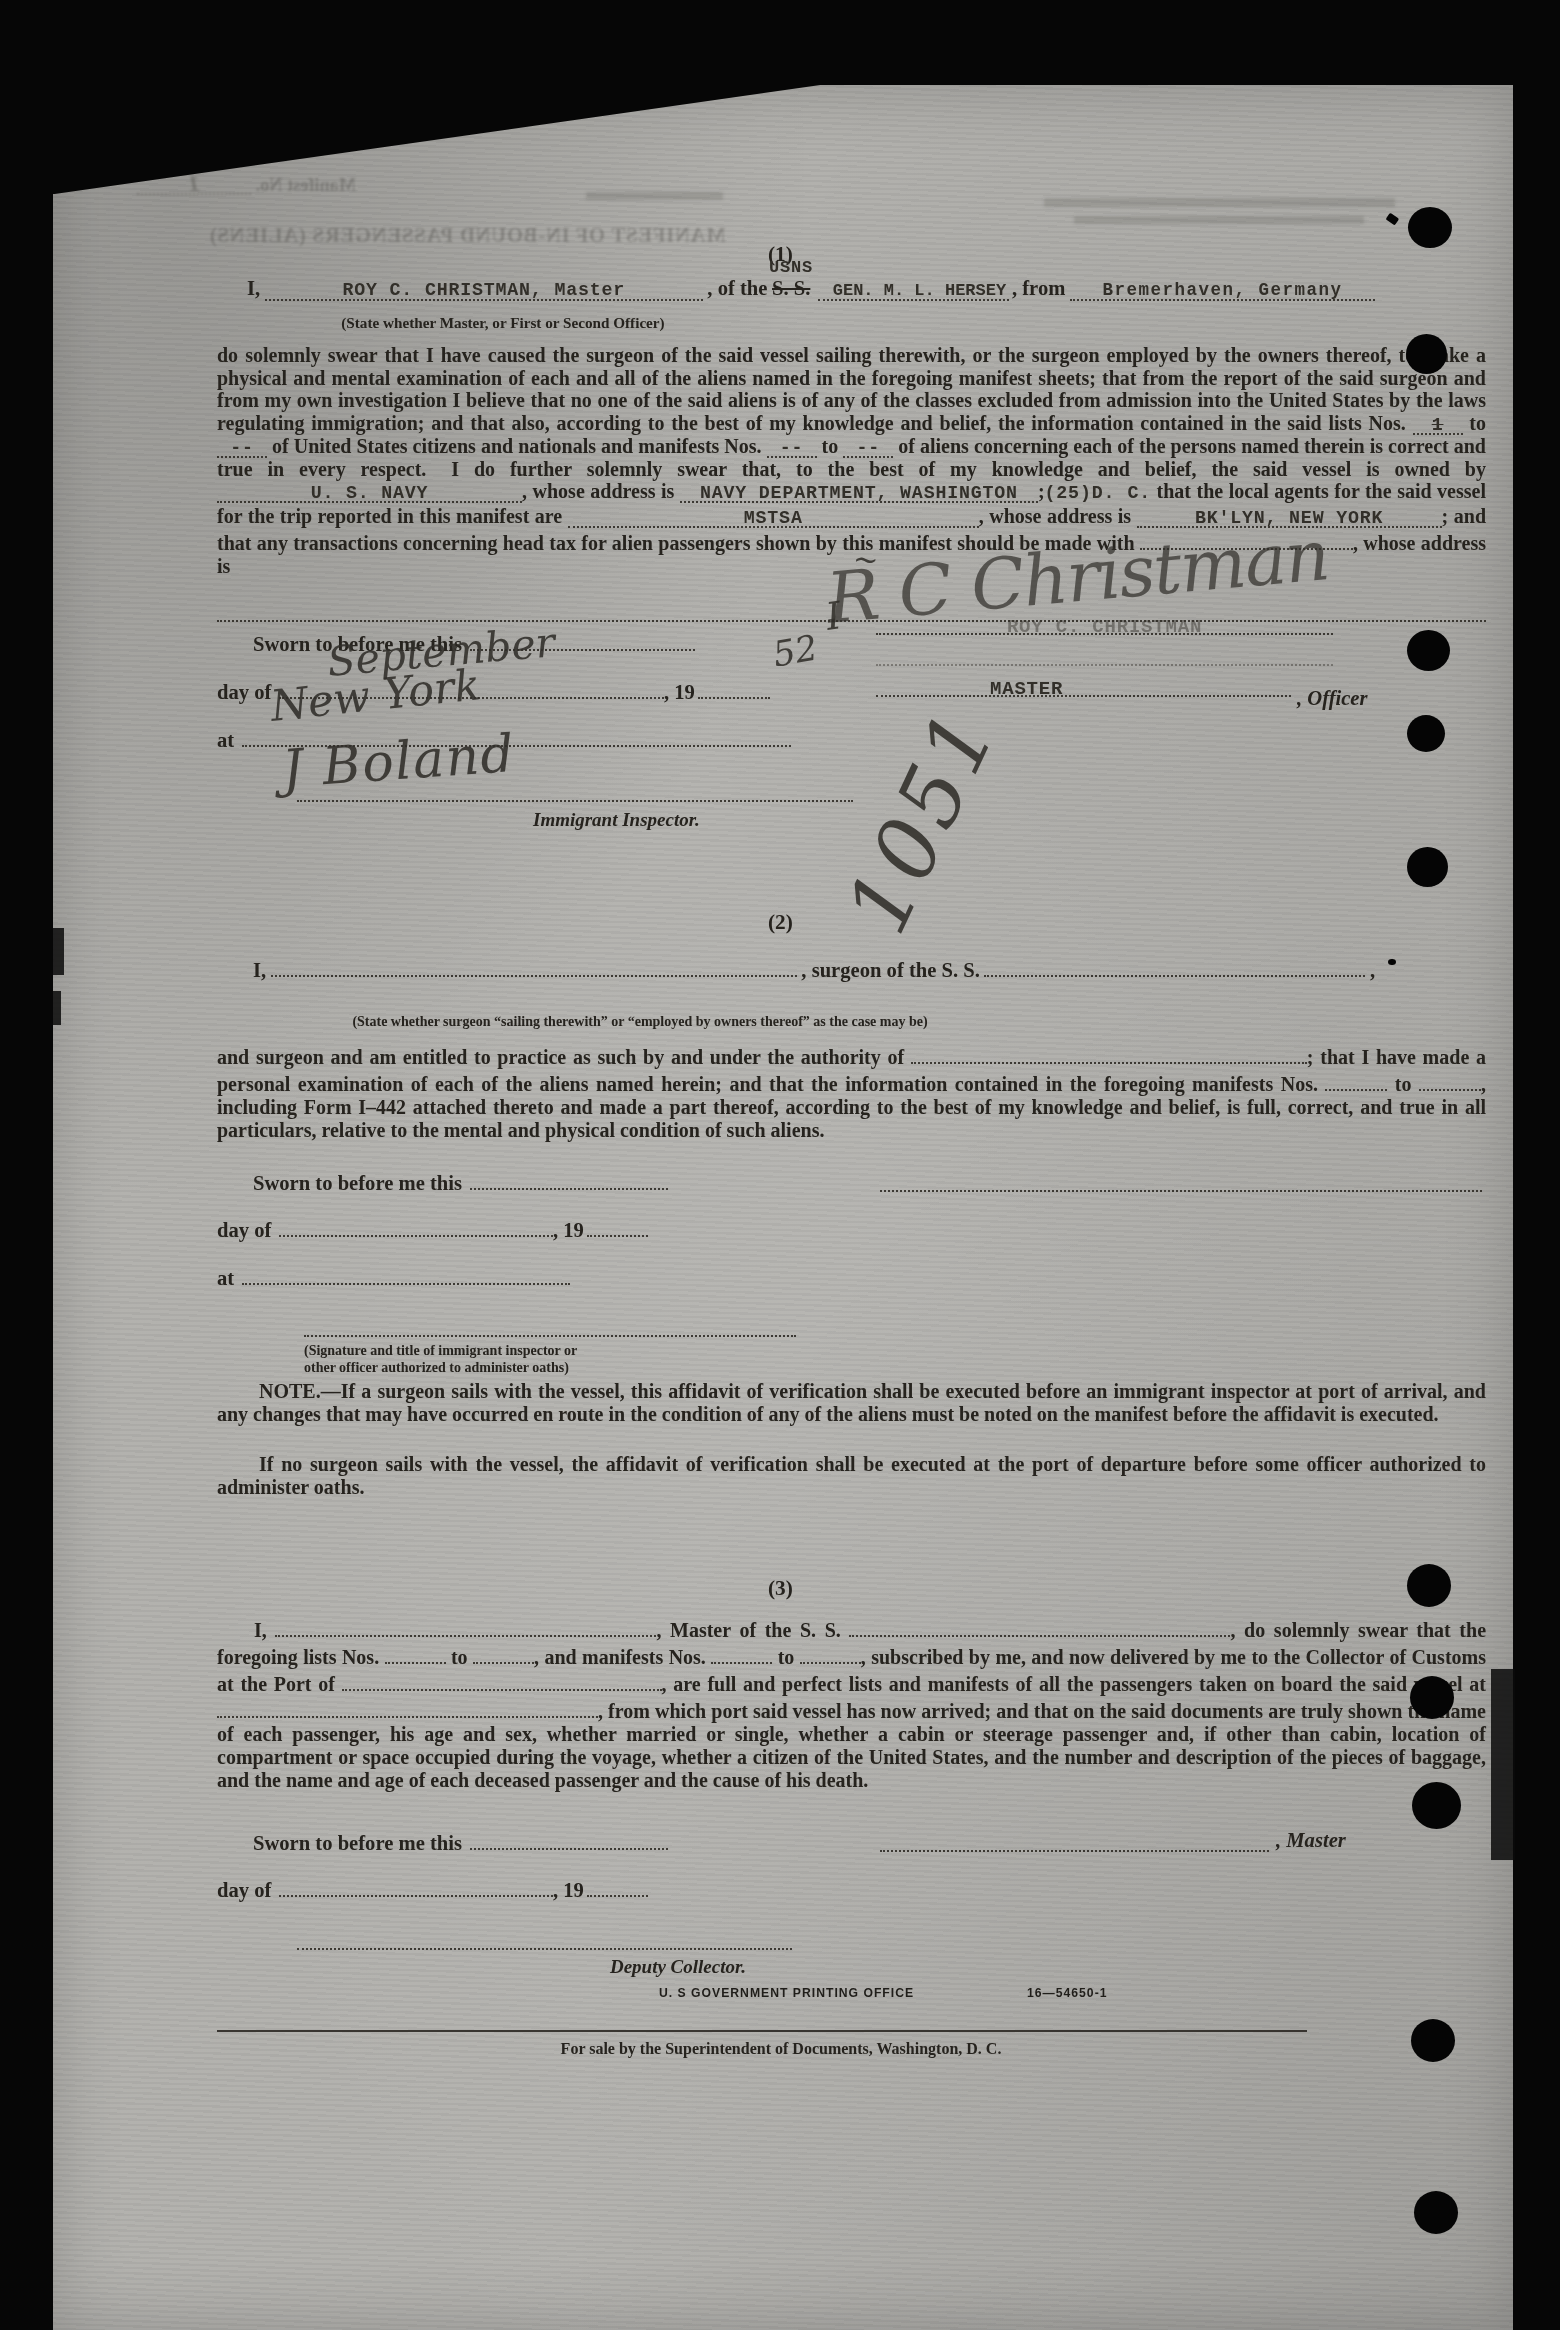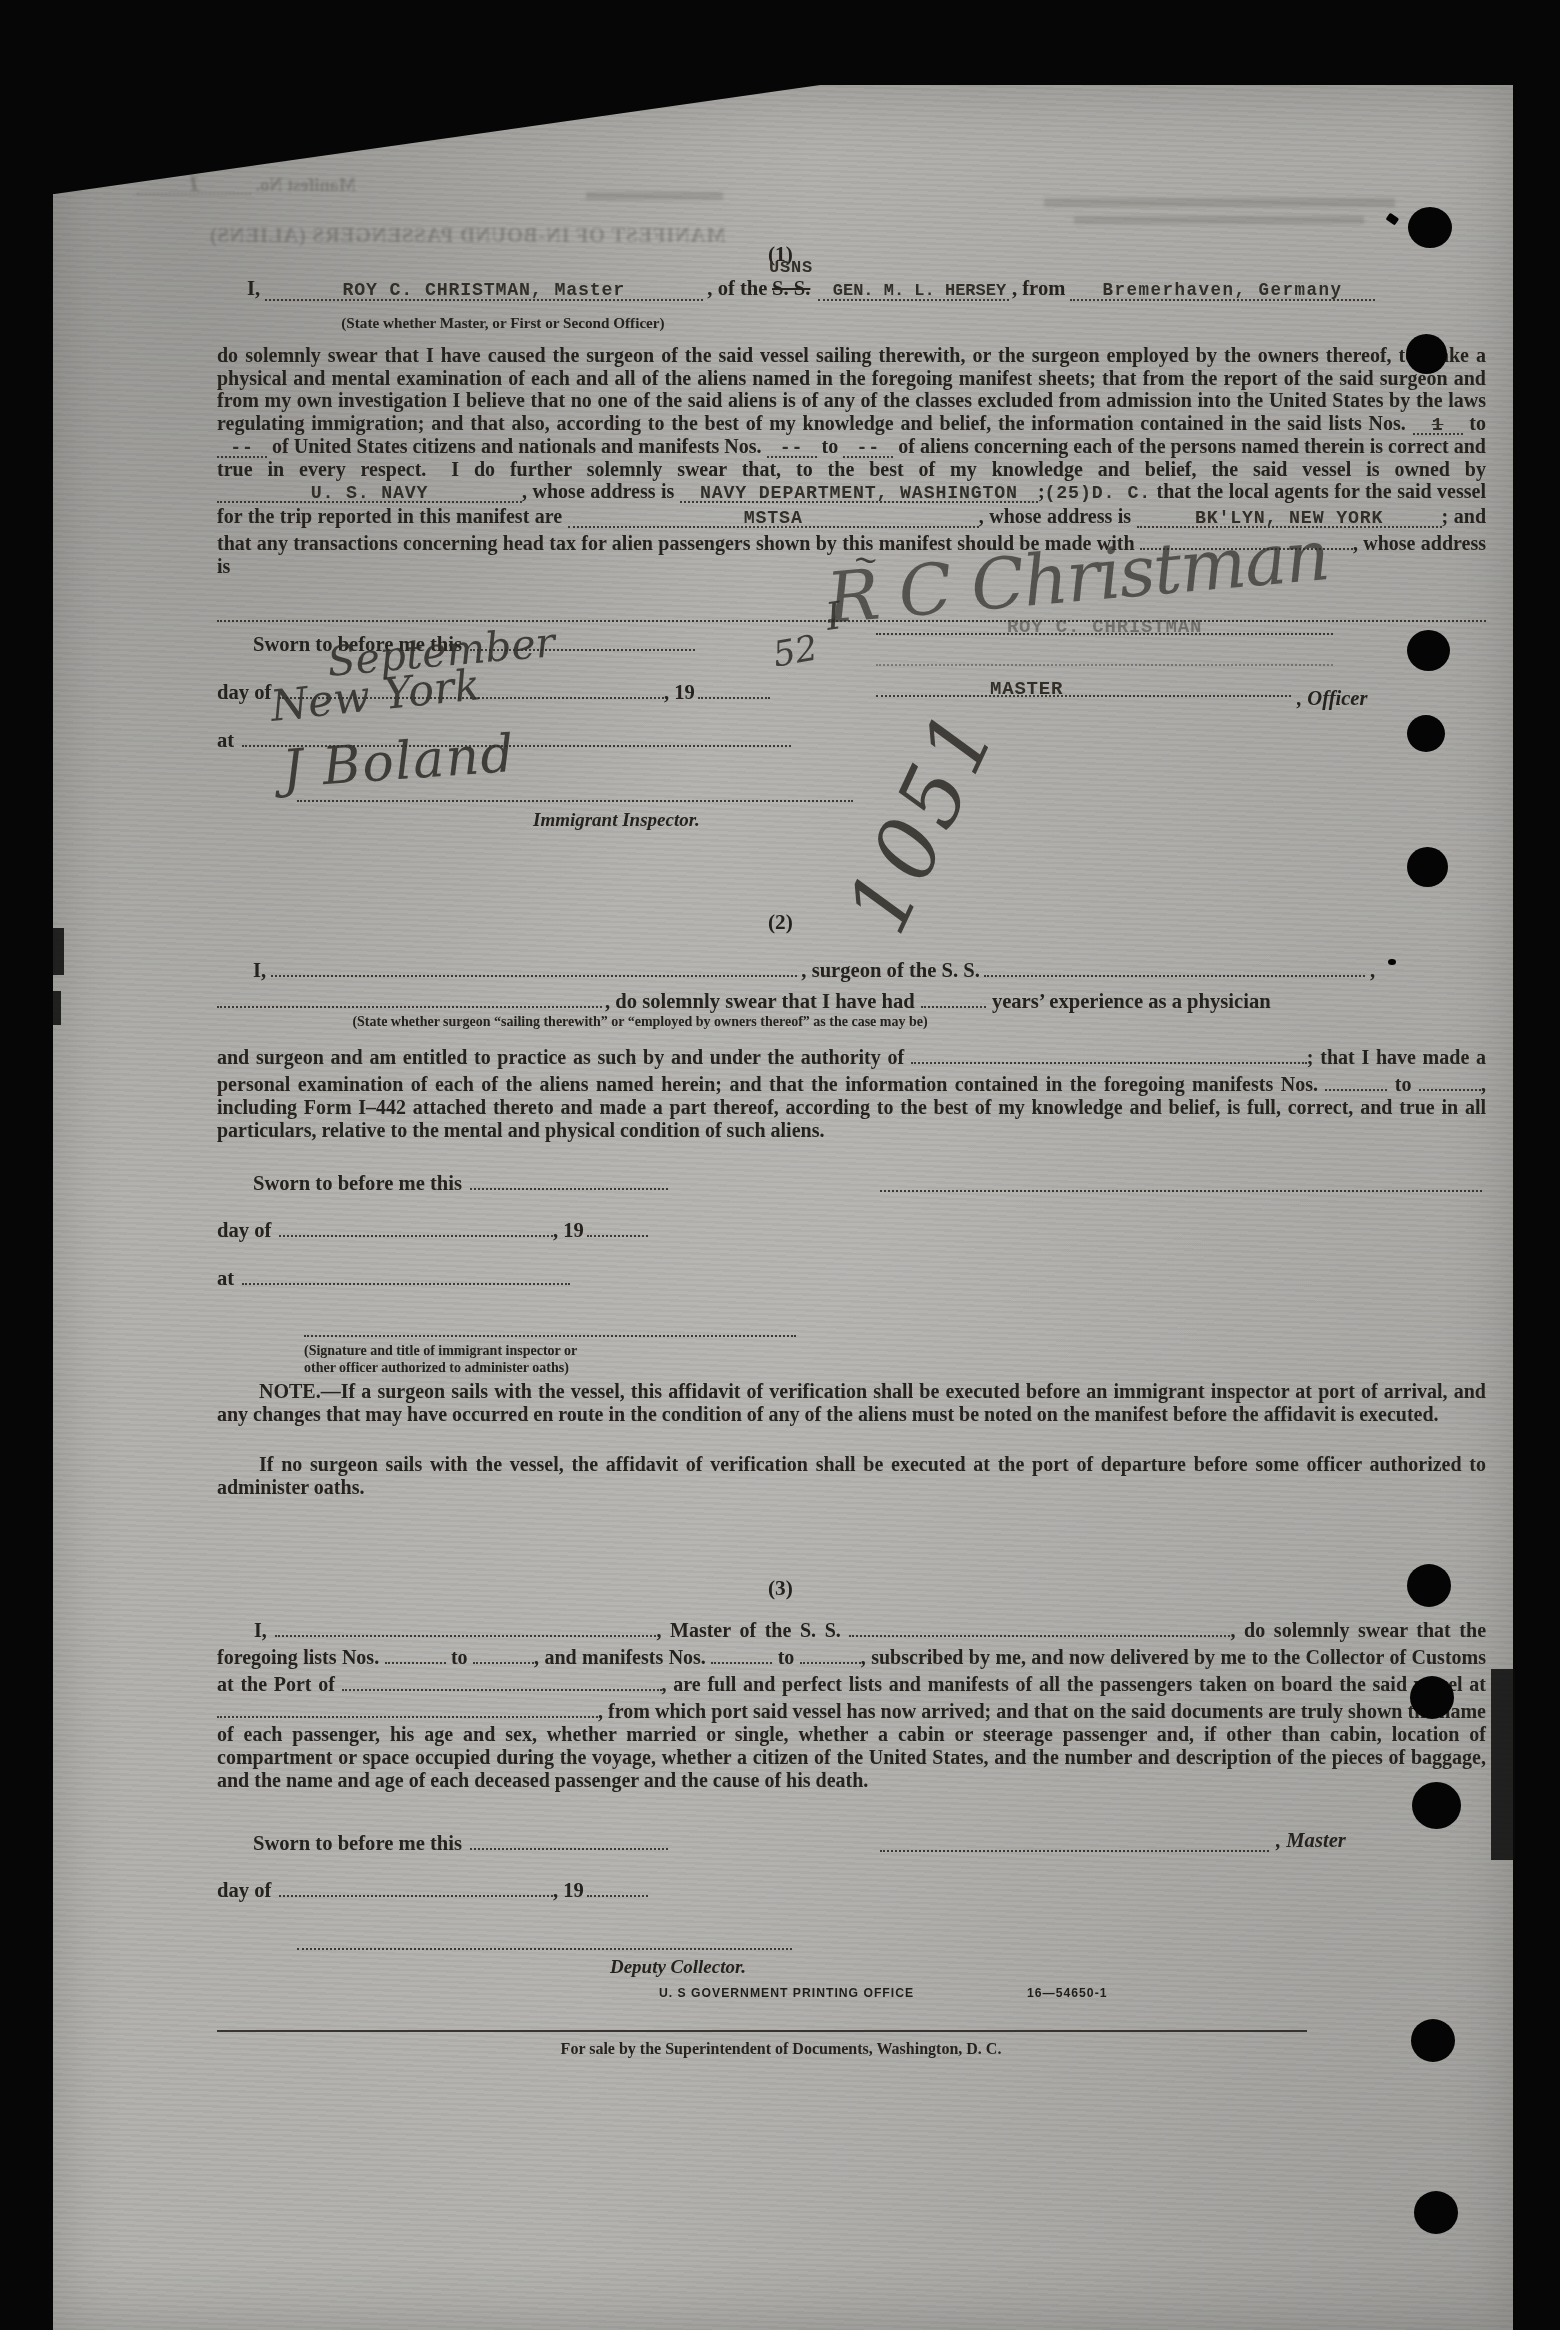--- a/index.html
+++ b/index.html
@@ -123,26 +123,20 @@
 
     <div class="abs secno" style="left:715px;top:825px;">(2)</div>
 
     <div class="abs row print serif" style="left:200px;top:869px;width:1232px;">
       <span>I,</span>
       <span class="blank" style="width:526px;margin:0 4.6px;"></span>
       <span>, surgeon of the S. S.</span>
       <span class="blank" style="width:381px;margin:0 4.6px;"></span>
       <span>,</span>
     </div>
-    <div class="abs row print serif" style="left:164px;top:900px;width:1269px;">
-      <span class="blank" style="width:385px;margin-right:3px;"></span>
-      <span>, do solemnly swear that I have had</span>
-      <span class="blank" style="width:65px;margin:0 6.1px;"></span>
-      <span>years’ experience as a physician</span>
-    </div>
     <div class="abs cap-sm" style="left:164px;top:928px;width:846px;text-align:center;">(State whether surgeon “sailing therewith” or “employed by owners thereof” as the case may be)</div>
 
     <div class="abs serif just" style="left:164px;top:957px;width:1269px;font-size:20px;line-height:23px;">
       <span>and surgeon and am entitled to practice as such by and under the authority of </span><span class="blank" style="width:396px;"></span><span>; that I have made a personal examination of each of the aliens named herein; and that the information contained in the foregoing manifests Nos. </span><span class="blank" style="width:62px;"></span><span> to </span><span class="blank" style="width:62px;"></span><span>, including Form I–442 attached thereto and made a part thereof, according to the best of my knowledge and belief, is full, correct, and true in all particulars, relative to the mental and physical condition of such aliens.</span>
     </div>
 
     <div class="abs row print serif" style="left:200px;top:1082px;">
       <span>Sworn to before me this</span>
       <span class="blank" style="width:198px;margin-left:7.6px;"></span>
     </div>

